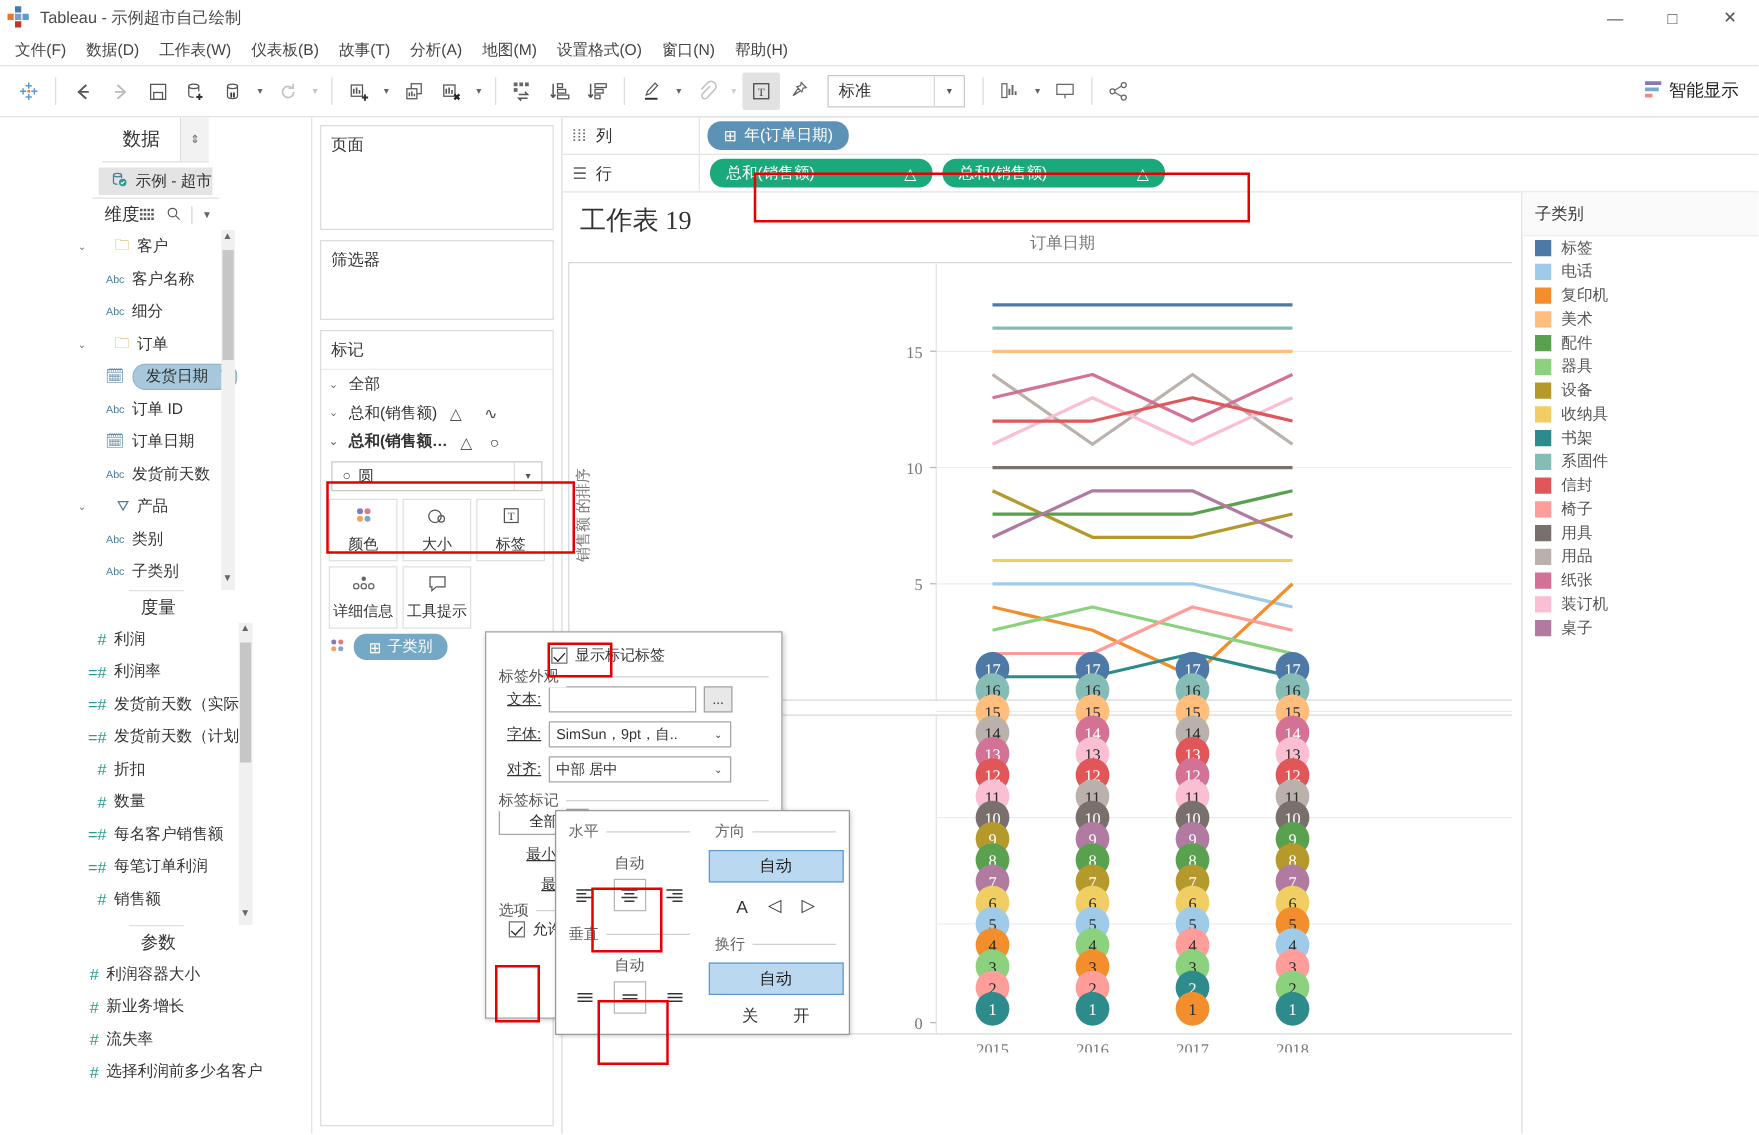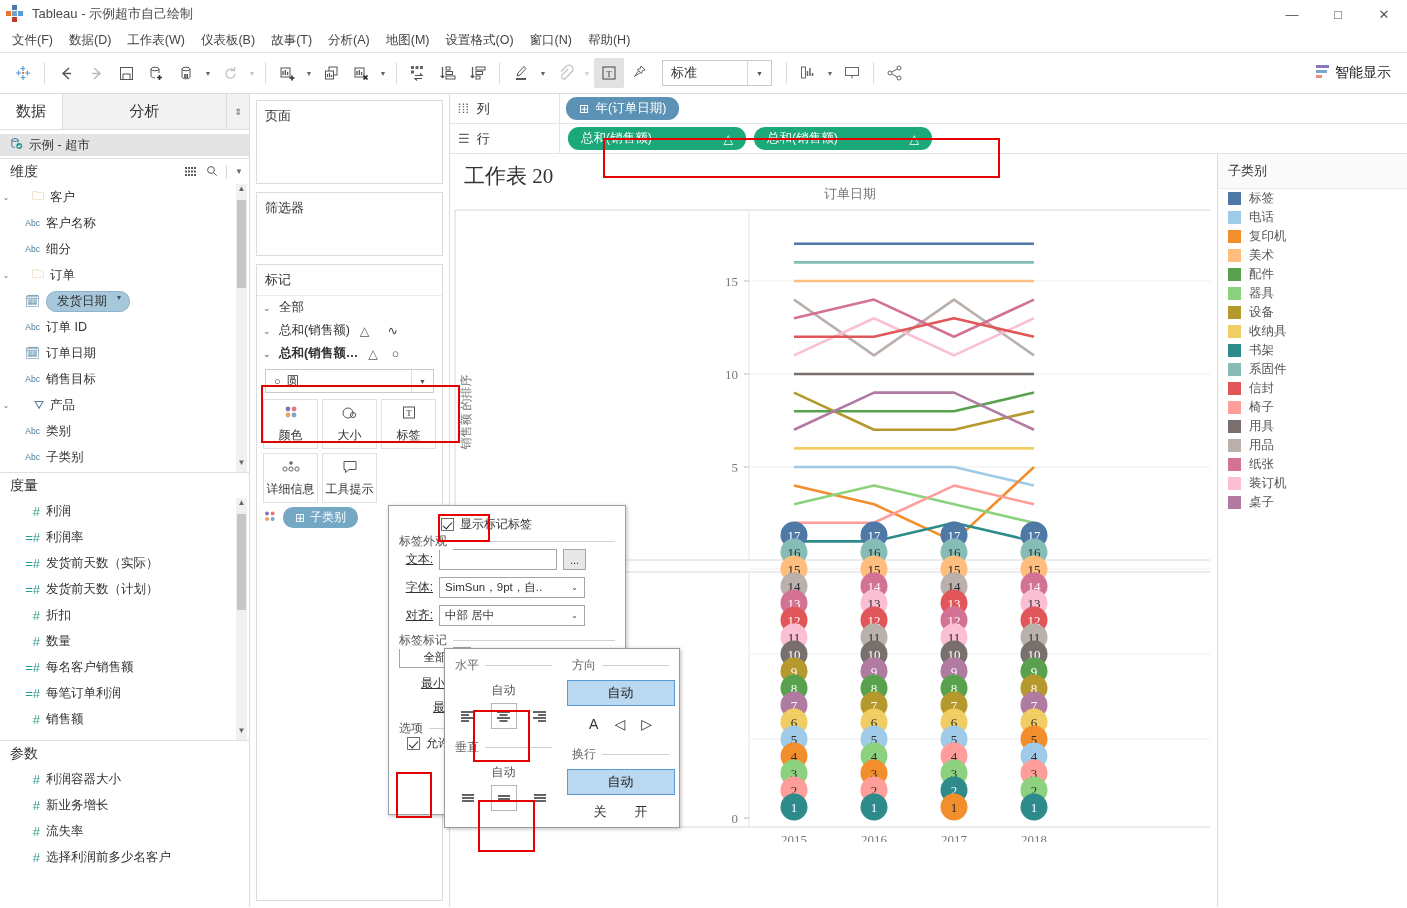--- a/index.html
+++ b/index.html
@@ -28,21 +28,21 @@
   .caret{width:14px;height:30px;display:flex;align-items:center;justify-content:center;color:#666;font-size:7px;}
   .tsep{width:1px;height:22px;background:#dcdcdc;margin:0 6px;}
   #fitsel{height:26px;width:110px;border:1px solid #c9c9c9;display:flex;align-items:center;margin-left:8px;background:#fff;}
   #fitsel .lbl{flex:1;padding-left:8px;font-size:13px;color:#333;}
   #fitsel .dd{width:24px;height:100%;border-left:1px solid #d8d8d8;display:flex;align-items:center;justify-content:center;font-size:7px;color:#555;}
   #showme{margin-left:auto;display:flex;align-items:center;gap:3px;padding:4px 8px;}
   #showme .lbl{font-size:14px;color:#222;}
   
   #body{display:flex;height:calc(908px - 28px - 24px - 43px);}
   
-  #leftpane{width:250px;border-right:1px solid #dcdcdc;display:flex;flex-direction:column;background:#fff;}
+  #leftpane{width:250px;border-right:1px solid #dcdcdc;display:flex;flex-direction:column;background:#fff;align-items:center;}
   #dtabs{display:flex;height:36px;border-bottom:1px solid #dcdcdc;align-items:stretch;}
   #dtabs .t{display:flex;align-items:center;padding:0 16px;font-size:15px;color:#333;}
   #dtabs .t.sel{border-right:1px solid #dcdcdc;}
   #dtabs .t.unsel{background:#f2f2f2;border-right:1px solid #dcdcdc;flex:1;justify-content:center;}
   #dtabs .sortico{width:22px;display:flex;align-items:center;justify-content:center;color:#666;background:#f2f2f2;font-size:9px;}
   .dsrow{display:flex;align-items:center;height:22px;padding-left:10px;font-size:12.5px;color:#333;gap:6px;}
   .dsrow.sel{background:#e4e4e4;}
   .secthead{display:flex;align-items:center;height:26px;padding:0 6px 0 10px;font-size:14px;color:#333;border-top:1px solid #e0e0e0;}
   .secthead .tools{margin-left:auto;display:flex;align-items:center;gap:8px;color:#666;}
   .fieldlist{overflow:hidden;position:relative;}
@@ -314,21 +314,20 @@
     </span>
     <span class="lbl">智能显示</span>
   </div>
 </div>
 
 <div id="body">
 
   <div id="leftpane">
     <div id="dtabs">
       <div class="t sel">数据</div>
-      <div class="t unsel">分析</div>
       <div class="sortico">⇕</div>
     </div>
 
     <div style="padding:4px 0 2px 0;">
       <div class="dsrow sel">
         <span>
           <svg width="13" height="13" viewBox="0 0 13 13">
               <ellipse cx="5" cy="3" rx="3.2" ry="1.4" fill="none" stroke="#4a7b9d"></ellipse>
               <path d="M1.8 3v6c0 .8 1.4 1.4 3.2 1.4" fill="none" stroke="#4a7b9d"></path>
               <path d="M8.2 3v2.5" stroke="#4a7b9d" fill="none"></path>
@@ -404,21 +403,21 @@
           <span>订单 ID</span>
         </div>
       <div class="frow">
           <span class="arr"></span>
           <span class="cal">🗓</span>
           <span>订单日期</span>
         </div>
       <div class="frow">
           <span class="arr"></span>
           <span class="abc">Abc</span>
-          <span>销售目标</span>
+          <span>发货前天数</span>
         </div>
       <div class="frow">
           <span class="arr">⌄</span>
           <span class="fold" style="color:#4a7b9d;">⛛</span>
           <span>产品</span>
         </div>
       <div class="frow">
           <span class="arr"></span>
           <span class="abc">Abc</span>
           <span>类别</span>
@@ -641,21 +640,21 @@
         <span class="greenpill">
           <span>总和(销售额)</span>
           <span>△</span>
         </span>
       </div>
     </div>
 
     <div id="viewarea">
       <div style="display:flex;height:100%;">
         <div style="flex:1;min-width:0;position:relative;">
-          <div id="wstitle">工作表 20</div>
+          <div id="wstitle">工作表 19</div>
           <svg id="chart" width="760" height="660" viewBox="0 0 760 660" style="position:absolute;left:0;top:28px;">
 
             <text x="400" y="16" text-anchor="middle" class="ticktxt">订单日期</text>
 
             <line x1="5" y1="28" x2="760" y2="28" stroke="#d8d8d8"></line>
             <line x1="5" y1="28" x2="5" y2="378" stroke="#d8d8d8"></line>
             <line x1="299" y1="28" x2="299" y2="378" stroke="#e4e4e4"></line>
             <line x1="5" y1="378" x2="760" y2="378" stroke="#d8d8d8"></line>
 
             <text transform="translate(20,230) rotate(-90)" class="axlabel" text-anchor="middle">销售额 的排序</text>

